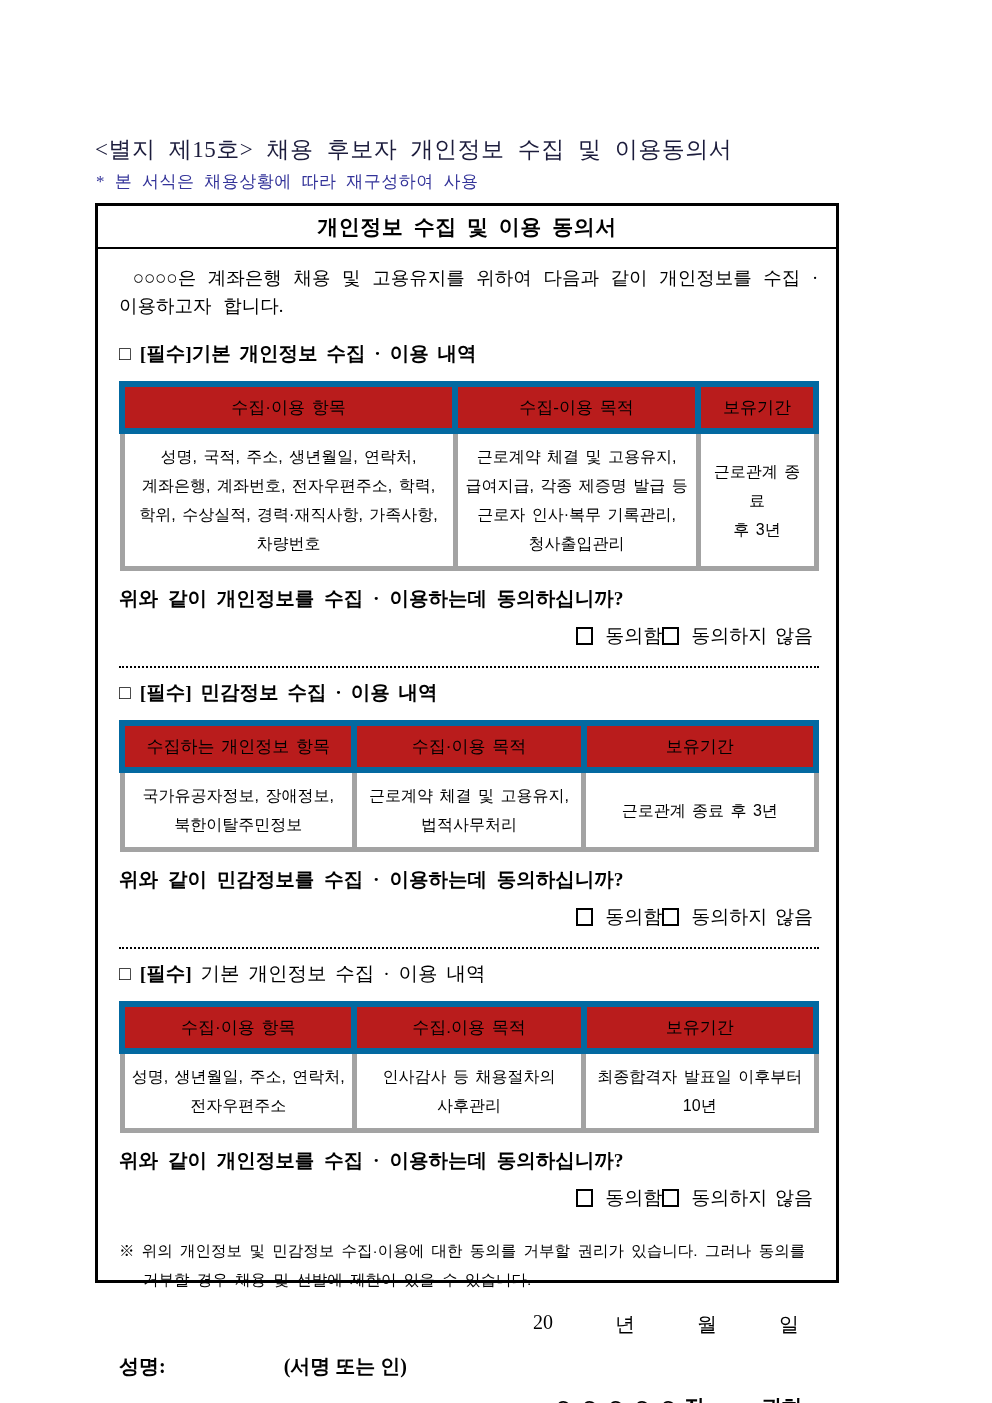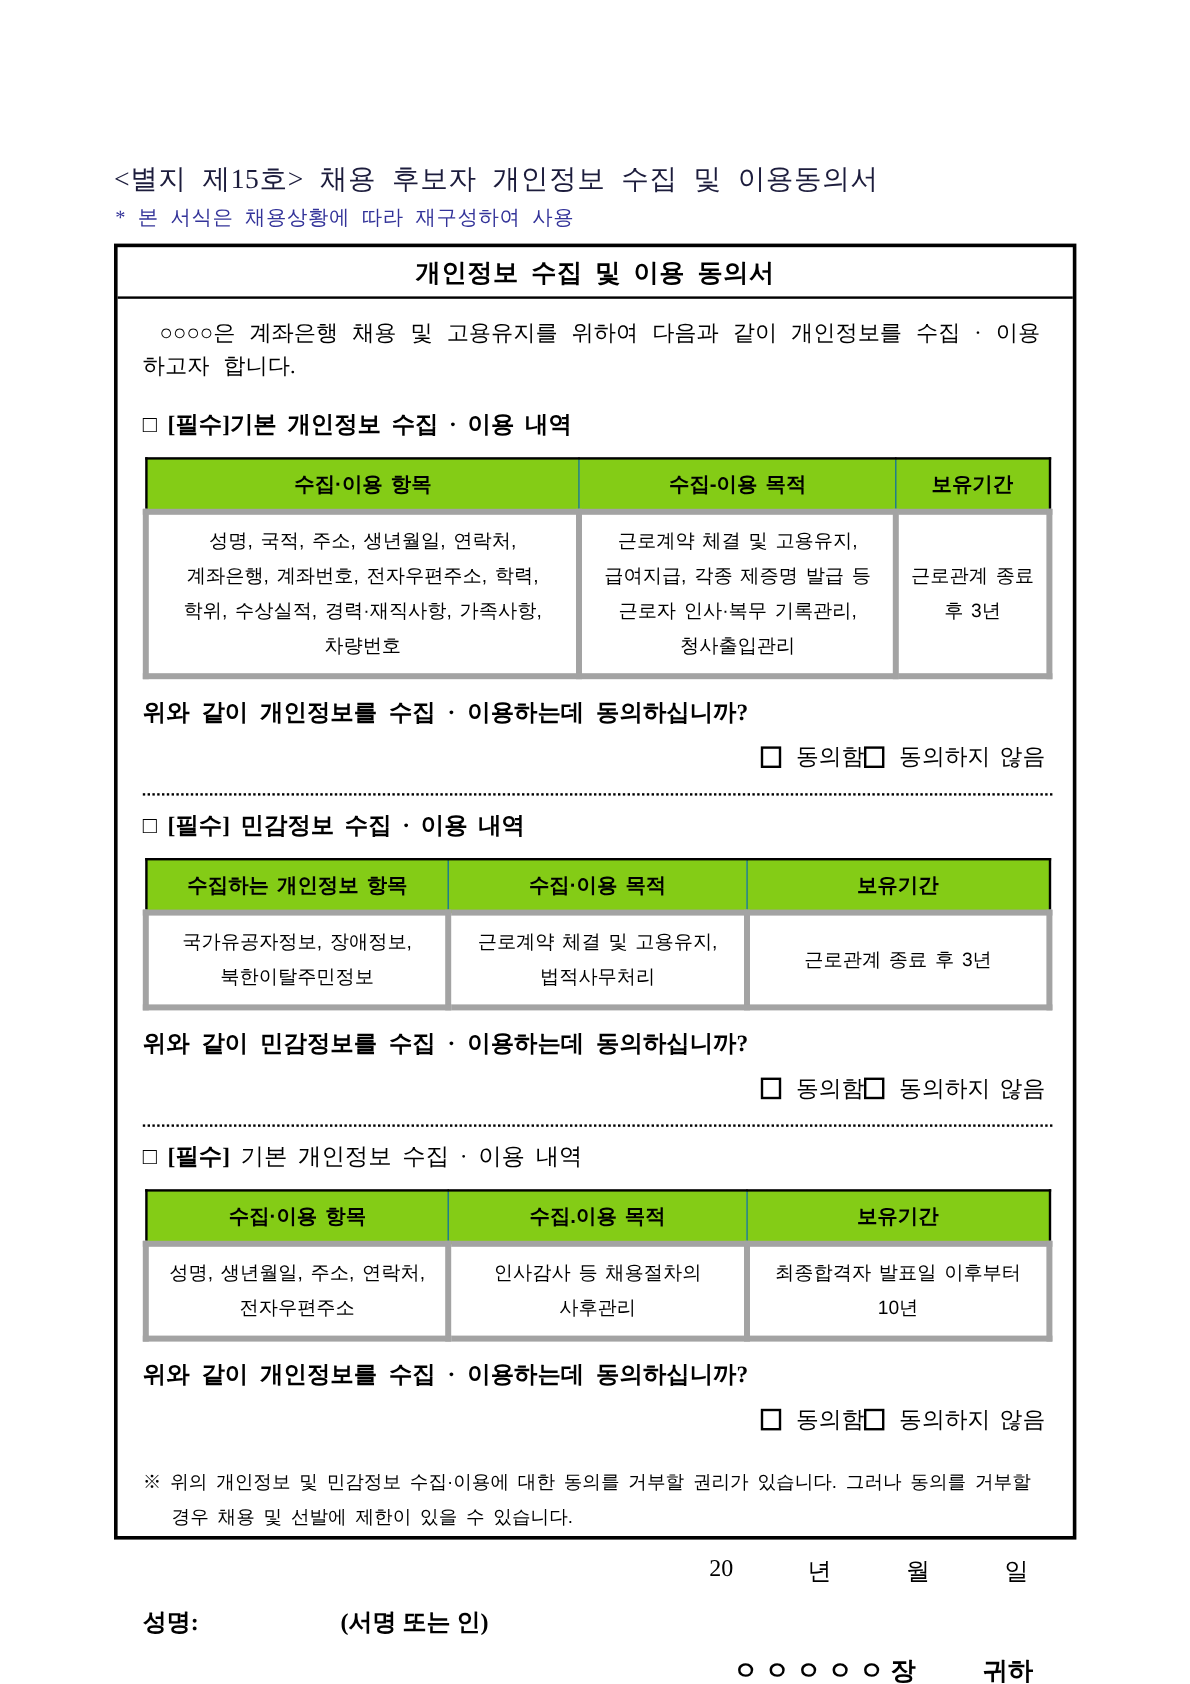--- a/index.html
+++ b/index.html
@@ -30,21 +30,21 @@
     font-size: 17px;
     color: #333399;
     letter-spacing: 0.5px;
     word-spacing: 5px;
     white-space: nowrap;
   }
   .form-box {
     position: absolute;
     left: 95px;
     top: 203px;
-    width: 802px;
+    width: 744px;
     height: 1080px;
     border: 3px solid #000000;
     background: #ffffff;
   }
   .form-header {
     height: 43px;
     border-bottom: 2px solid #000000;
     display: flex;
     align-items: center;
     justify-content: center;
@@ -74,24 +74,24 @@
   .section-heading .rest-normal { font-weight: normal; }
   table.consent-table {
     border-collapse: collapse;
     width: 100%;
     margin-top: 14px;
     border: 2px solid #000000;
     font-family: "Liberation Sans", sans-serif;
     text-align: center;
   }
   table.consent-table th {
-    border: 1px solid #0369a1;
-    background: #84cc16;
+    border: 6px solid #0369a1;
+    background: #b91c1c;
     font-size: 17px;
-    font-weight: bold;
+    font-weight: normal;
     padding: 9px 2px;
     word-spacing: 2px;
   }
   table.consent-table td {
     border: 5px solid #a3a3a3;
     font-size: 16px;
     line-height: 29px;
     padding: 8px 6px;
     white-space: pre-line;
     word-spacing: 2px;

